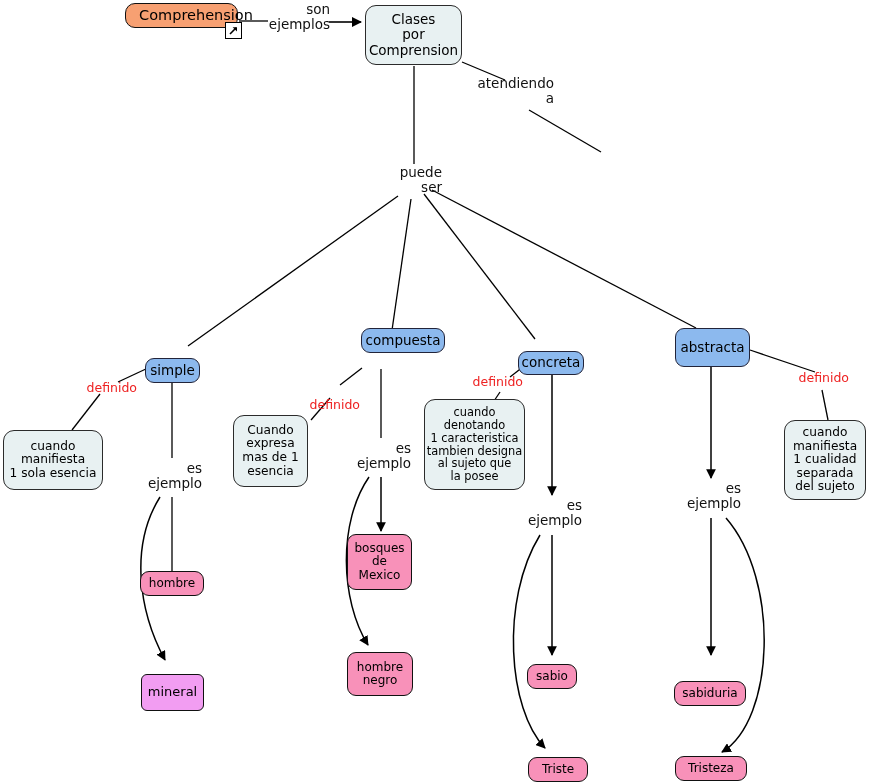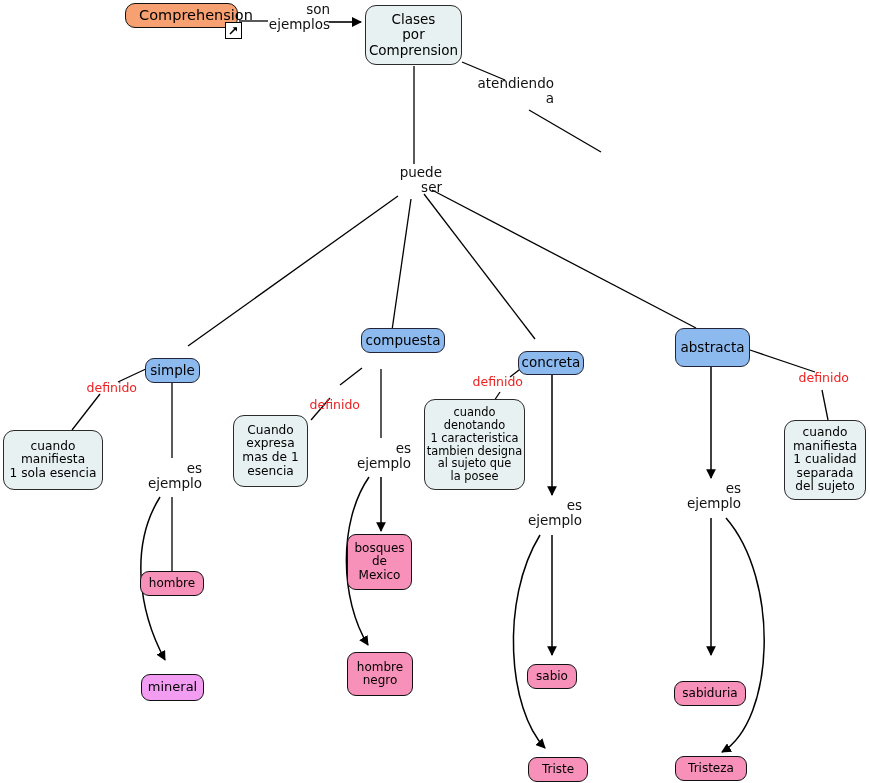--- a/index.html
+++ b/index.html
@@ -196,21 +196,21 @@
 tambien designa
 al sujeto que
 la posee</div>
   <div class="node node-desc" style="left:784px; top:420px; width:82px; height:80px;">cuando
 manifiesta
 1 cualidad
 separada
 del sujeto</div>
 
   <div class="node node-pink" style="left:140px; top:571px; width:64px; height:25px;">hombre</div>
-  <div class="node node-violet" style="left:141px; top:674px; width:63px; height:27px;">mineral</div>
+  <div class="node node-violet" style="left:141px; top:674px; width:63px; height:37px;border-radius:6px;">mineral</div>
 
   <div class="node node-pink" style="left:347px; top:534px; width:65px; height:56px;">bosques
 de
 Mexico</div>
   <div class="node node-pink" style="left:347px; top:652px; width:66px; height:44px;">hombre
 negro</div>
 
   <div class="node node-pink" style="left:527px; top:664px; width:50px; height:25px;">sabio</div>
   <div class="node node-pink" style="left:528px; top:757px; width:60px; height:25px;">Triste</div>
 

